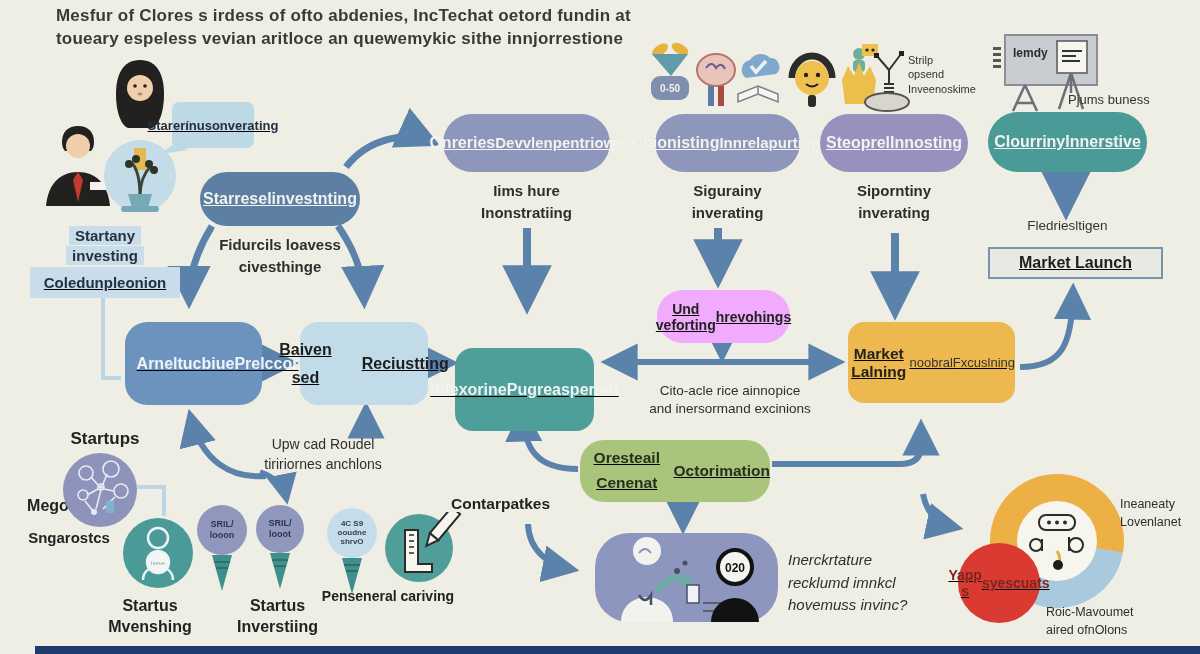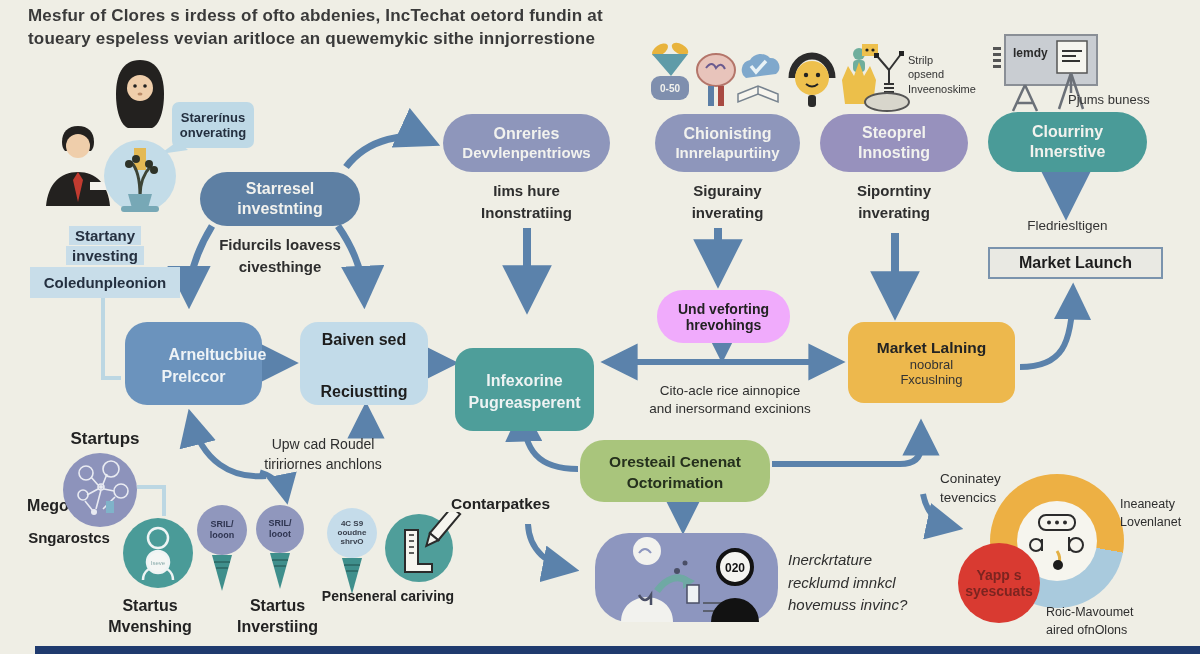--- a/index.html
+++ b/index.html
@@ -1,23 +1,23 @@
 <!DOCTYPE html>
 <html><head>
 <meta charset="utf-8">
 <style>
   html,body{margin:0;padding:0;}
   body{font-family:"Liberation Sans",sans-serif;background:#888;}
   #canvas{position:relative;width:1200px;height:654px;background:#efeee5;overflow:hidden;}
   .abs{position:absolute;}
-  .ctr{display:flex;align-items:center;justify-content:center;text-align:center;flex-direction:column;}
+  .ctr{display:flex;align-items:center;justify-content:center;text-align:center;flex-direction:row;text-decoration:underline;}
   .pill{border-radius:30px;color:#f2f2ee;font-weight:bold;line-height:1.25;}
   .pill .l{display:block;}
   .cap{font-weight:bold;color:#2e2e2e;line-height:1.45;text-align:center;}
-  .title-line{color:#3a3a3a;font-size:17px;font-weight:600;letter-spacing:.2px;}
+  .title-line{color:#3a3a3a;font-size:17px;font-weight:600;letter-spacing:.2px;margin-left:28px;}
   .chip{background:#c8dde9;color:#253040;font-weight:bold;padding:1px 6px;display:inline-block;}
   .smallnote{color:#333;line-height:1.3;}
   svg text{font-family:"Liberation Sans",sans-serif;}
   .node-label{font-weight:bold;color:#222;text-align:center;line-height:1.3;}
 </style>
 </head>
 <body>
 
 <div id="canvas">
 
@@ -334,24 +334,20 @@
       <text x="140" y="39" font-size="12" font-weight="bold" fill="#121212" text-anchor="middle">020</text>
       <path d="M116,89 a24,24 0 0 1 48,0 Z" fill="#121212"></path>
     </svg>
   </div>
   <div class="abs" style="left:788px;top:549px;width:140px;font-size:15px;font-style:italic;color:#2e2e2e;line-height:1.5;z-index:2;">
     <span>Inerckrtature</span><br>
     <span>recklumd imnkcl</span><br>
     <span>hovemuss invinc?</span>
   </div>
 
-  <div class="abs" style="left:940px;top:470px;width:110px;font-size:13.5px;color:#2e2e2e;line-height:1.4;z-index:2;">
-    <span>Coninatey</span><br>
-    <span>tevencics</span>
-  </div>
   <div class="abs" style="left:990px;top:474px;width:134px;height:134px;border-radius:50%;background:conic-gradient(#edb044 0deg 100deg, #a9cadd 100deg 235deg, #edb044 235deg 360deg);z-index:2;">
     <div class="abs ctr" style="left:27px;top:27px;width:80px;height:80px;border-radius:50%;background:#f6f5ee;">
       <svg width="76" height="76">
         <rect x="20" y="12" width="36" height="15" rx="7" fill="none" stroke="#2b2b2b" stroke-width="2"></rect>
         <circle cx="30" cy="19.5" r="2" fill="#2b2b2b"></circle>
           <circle cx="38" cy="19.5" r="2" fill="#2b2b2b"></circle>
           <circle cx="46" cy="19.5" r="2" fill="#2b2b2b"></circle>
         <circle cx="17" cy="42" r="6" fill="none" stroke="#2b2b2b" stroke-width="2"></circle>
         <line x1="23" y1="36" x2="23" y2="48" stroke="#2b2b2b" stroke-width="2"></line>
         <circle cx="57" cy="42" r="7" fill="none" stroke="#2b2b2b" stroke-width="2"></circle>

